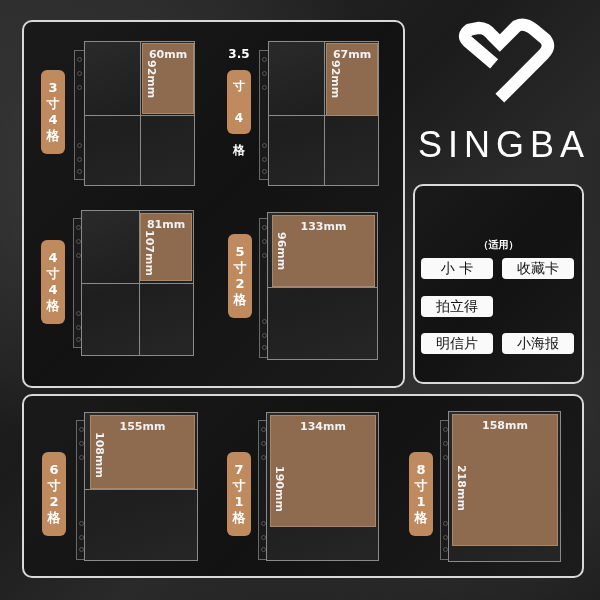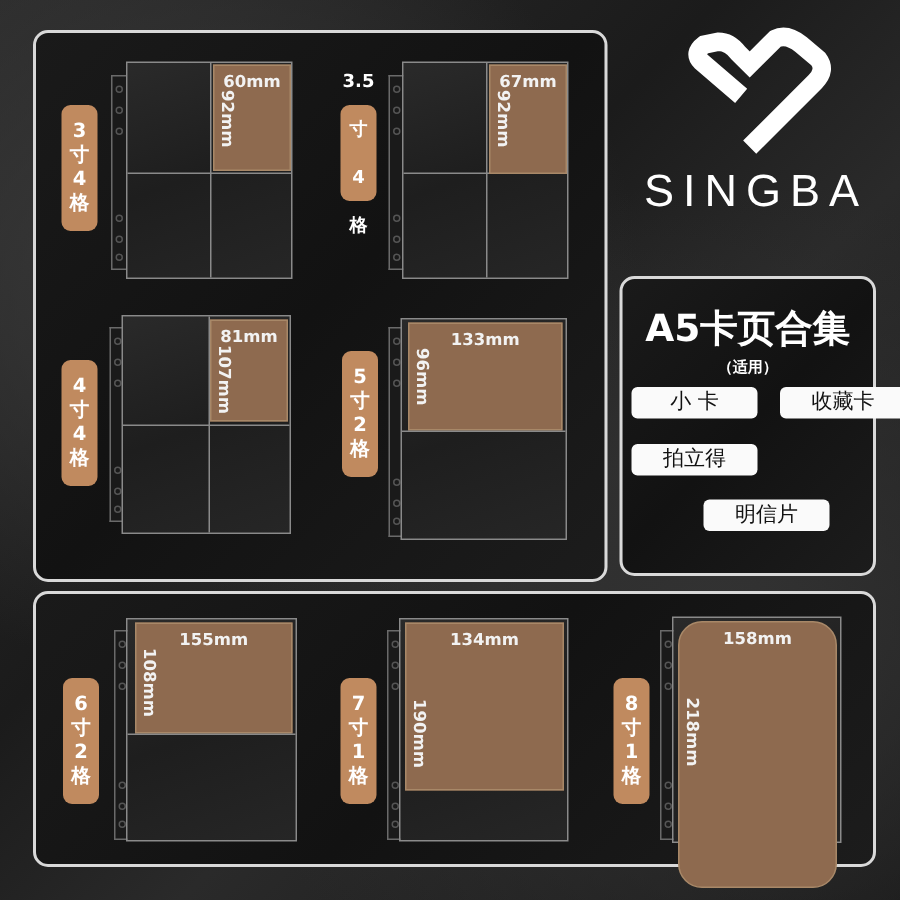--- a/index.html
+++ b/index.html
@@ -48,33 +48,33 @@
     position:absolute; width:24px; background:#c08a5f; border-radius:6px;
     color:#fff; font-size:13px; font-weight:bold; text-align:center;
     display:flex; flex-direction:column; align-items:center; justify-content:center;
     line-height:1.25; box-sizing:border-box; padding:4px 0;
   }
   .tag span { display:block; }
   .logo {
     position:absolute; left:440px; top:18px; width:140px; height:90px;
   }
   .brand {
-    position:absolute; left:408px; top:111px; width:192px; text-align:center;
-    color:#fff; font-family:"Liberation Sans", sans-serif; font-size:30px; letter-spacing:6px;
+    position:absolute; left:408px; top:124px; width:192px; text-align:center;
+    color:#fff; font-family:"Liberation Sans", sans-serif; font-size:36px; letter-spacing:6px;
   }
   .info-title {
     position:absolute; left:0; right:0; top:16px; text-align:center;
     color:#fff; font-size:25px; font-weight:bold;
   }
   .info-sub {
     position:absolute; left:0; right:0; top:52px; text-align:center;
     color:#fff; font-size:10px; font-weight:bold;
   }
   .chip {
-    position:absolute; width:84px; height:21px; background:#fafafa; border-radius:4px;
+    position:absolute; width:72px; height:21px; background:#fafafa; border-radius:4px;
     color:#111; font-size:14px; text-align:center; line-height:21px;
   }
 </style>
 </head>
 <body>
 
 <div class="panel" style="left:22px;top:20px;width:383px;height:368px;"></div>
 
 <div class="tag" style="left:41px;top:70px;height:84px;">
   <span>3</span>
@@ -166,26 +166,26 @@
   </div>
   <div class="divider-h" style="top:74px"></div>
 </div>
 
 <svg class="logo" viewBox="0 0 140 90">
   <path d="M38 42 L10 18 Q4 12 12 6 L22 4 Q30 4 36 12 L44 20 L62 2 Q70 -2 80 6 L92 16 Q98 24 90 32 L44 78" fill="none" stroke="#ffffff" stroke-width="13" stroke-linejoin="miter" stroke-linecap="butt" transform="translate(18,6) scale(0.95)"></path>
 </svg>
 <div class="brand">SINGBA</div>
 
 <div class="panel" style="left:413px;top:184px;width:171px;height:200px;">
-  <div class="info-title">A5卡页合集</div>
   <div class="info-sub">（适用）</div>
   <div class="chip" style="left:6px;top:72px;">小 卡</div>
-  <div class="chip" style="left:87px;top:72px;margin-left:18px;">收藏卡</div>
+  <div class="chip" style="left:87px;top:72px;">收藏卡</div>
   <div class="chip" style="left:6px;top:110px;">拍立得</div>
-  <div class="chip" style="left:6px;top:147px;margin-left:48px;">明信片</div>
+  <div class="chip" style="left:6px;top:147px;">明信片</div>
+  <div class="chip" style="left:87px;top:147px;">小海报</div>
 </div>
 
 <div class="panel" style="left:22px;top:394px;width:562px;height:184px;"></div>
 
 <div class="tag" style="left:42px;top:452px;height:84px;">
   <span>6</span>
   <span>寸</span>
   <span>2</span>
   <span>格</span>
 </div>
@@ -234,17 +234,17 @@
 </div>
 <div class="binder-strip" style="left:440px;top:420px;height:140px;">
   <div class="hole" style="top:6px"></div>
   <div class="hole" style="top:20px"></div>
   <div class="hole" style="top:34px"></div>
   <div class="hole" style="top:100px"></div>
   <div class="hole" style="top:114px"></div>
   <div class="hole" style="top:126px"></div>
 </div>
 <div class="sleeve" style="left:448px;top:411px;width:113px;height:151px;">
-  <div class="card" style="left:3px;top:2px;width:106px;height:178px;border-radius:16px;">
+  <div class="card" style="left:3px;top:2px;width:106px;height:132px;">
     <div class="dim-w">158mm</div>
     <div class="dim-h" style="top:50px;">218mm</div>
   </div>
 </div>
 
 </body></html>

